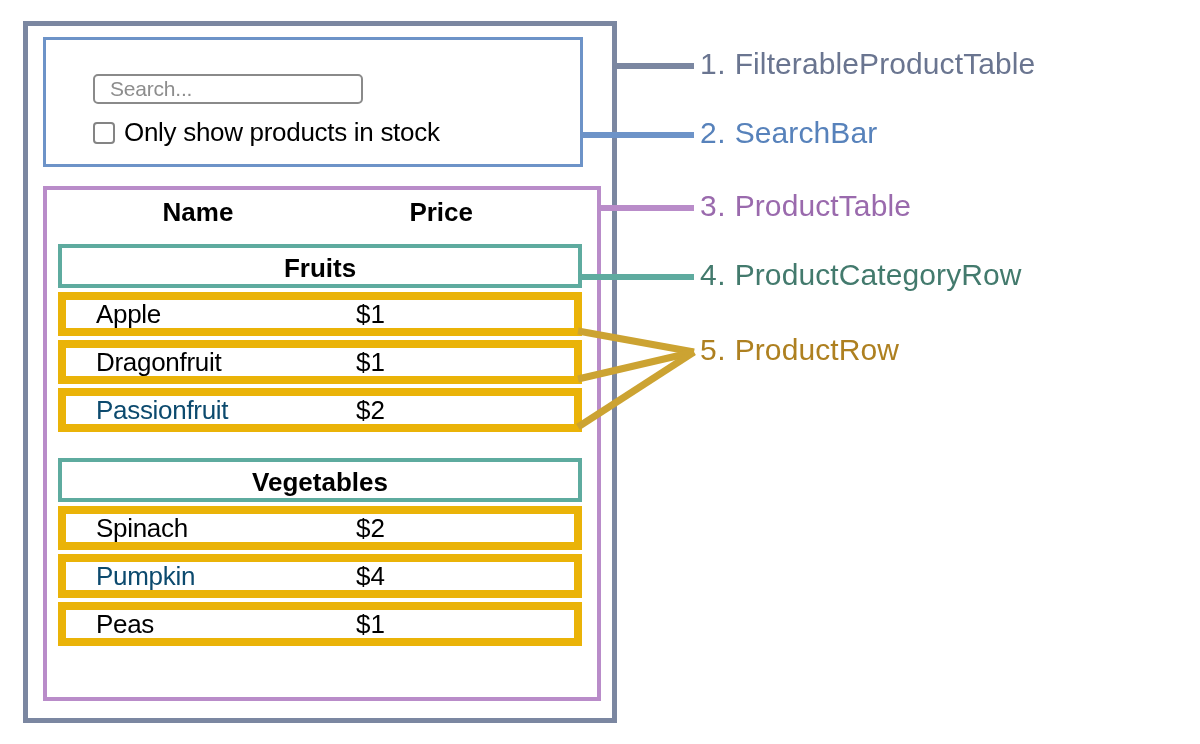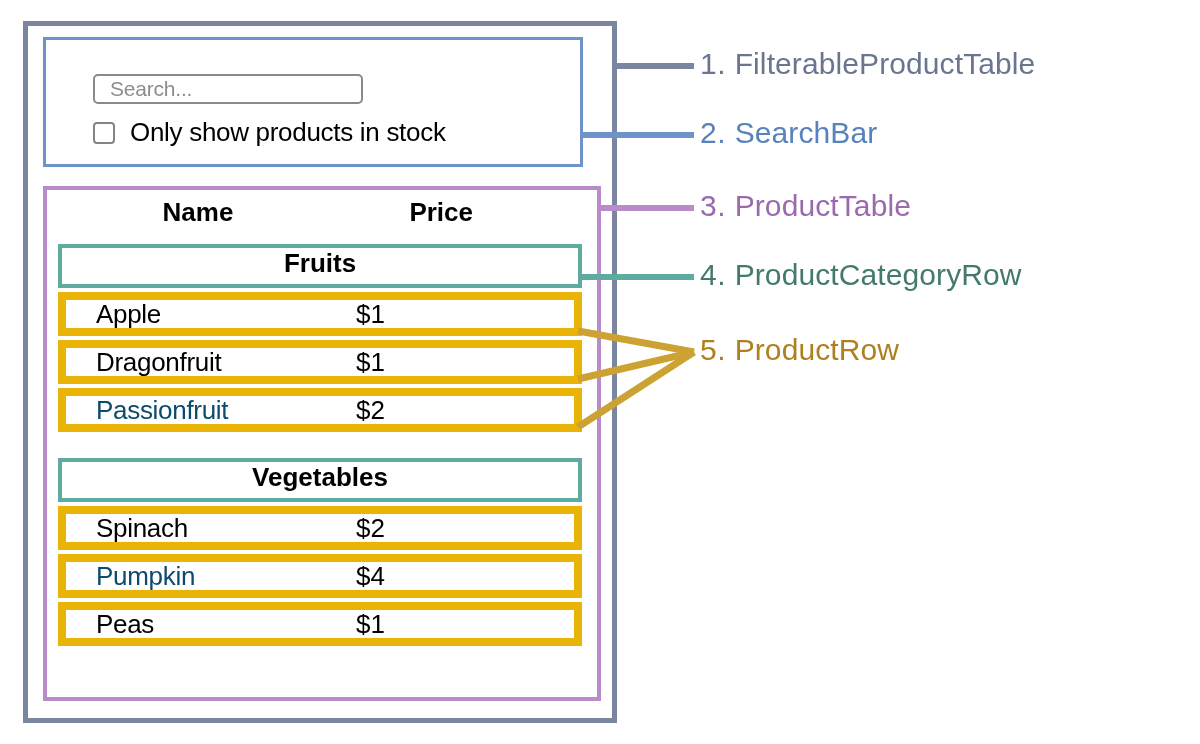--- a/index.html
+++ b/index.html
@@ -65,21 +65,21 @@
     font-size: 21px;
     color: #8d8d8d;
     letter-spacing: -0.2px;
   }
   .checkbox-row {
     position: absolute;
     left: 47px;
     top: 77px;
     display: flex;
     align-items: center;
-    gap: 15px;
+    gap: 9px;
   }
   .checkbox {
     width: 22px;
     height: 22px;
     border: 2px solid #848484;
     border-radius: 4px;
     box-sizing: border-box;
     background: #ffffff;
     flex: none;
   }
@@ -139,21 +139,21 @@
     top: 54px;
     width: 524px;
   }
   .cat-row {
     position: relative;
     height: 44px;
     border: 4px solid #5eab9f;
     box-sizing: border-box;
     background: #ffffff;
     display: flex;
-    align-items: flex-start;
+    align-items: flex-end;
     justify-content: center;
     margin-bottom: 4px;
   }
   .cat-row .cat-label {
     font-size: 26px;
     font-weight: bold;
     color: #000000;
   }
   .prod-row {
     position: relative;

